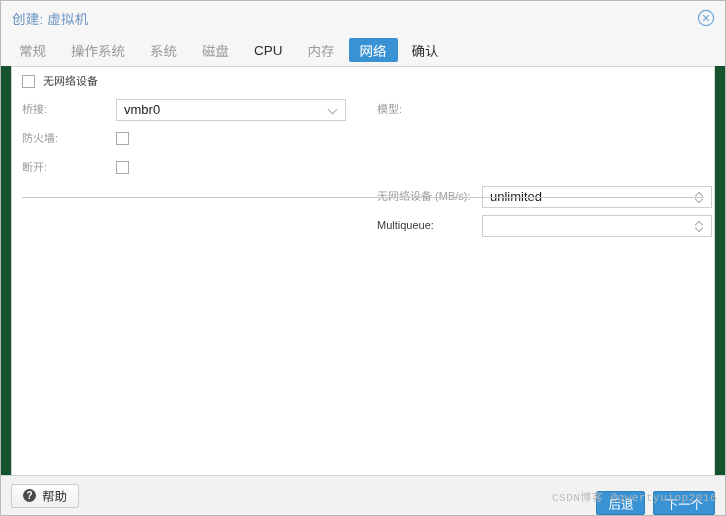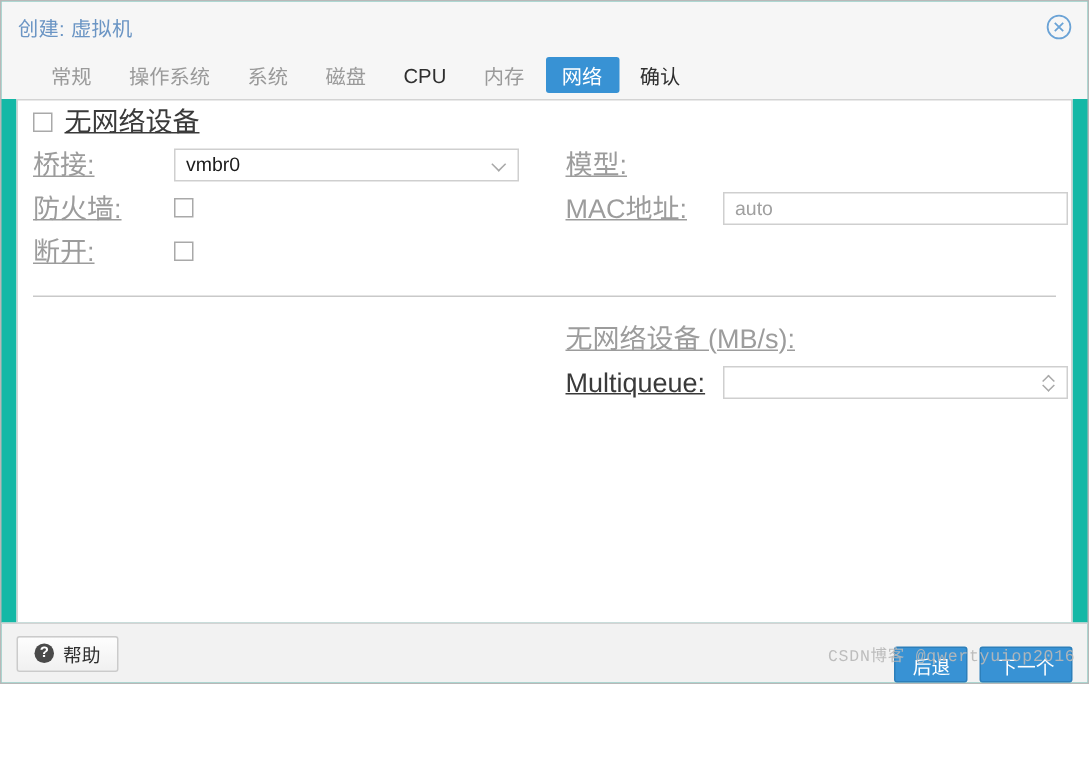--- a/index.html
+++ b/index.html
@@ -16,24 +16,24 @@
     font-size: 12px;
     color: #000000;
     -webkit-font-smoothing: antialiased;
   }
 
   
   .window {
     position: absolute;
     left: 0; top: 0;
     width: 726px;
-    height: 456px;
+    height: 516px;
     box-sizing: border-box;
     border: 1px solid #b8b8b8;
-    background: #14b8a6;
+    background: #14532d;
     display: flex;
     flex-direction: column;
   }
 
   
   .titlebar {
     position: relative;
     height: 33px;
     flex: 0 0 33px;
     background: #f6f6f6;
@@ -57,21 +57,21 @@
   }
   .close-btn svg { display: block; }
 
   
   .tabbar {
     height: 32px;
     flex: 0 0 32px;
     background: #f6f6f6;
     display: flex;
     align-items: stretch;
-    padding-left: 22px;
+    padding-left: 7px;
     box-sizing: border-box;
   }
   .tab {
     display: flex;
     align-items: center;
     justify-content: center;
     padding: 0 11px;
     margin-right: 3px;
     font-size: 13.5px;
     color: #9a9a9a;
@@ -114,24 +114,23 @@
   .col-right { position: absolute; left: 360px; top: 0; width: 347px; }
 
   .row {
     position: relative;
     height: 29px;
     display: flex;
     align-items: center;
   }
   .lbl {
     color: #9c9c9c;
-    font-size: 18px;
+    font-size: 11px;
     white-space: nowrap;
     line-height: 1;
-    text-decoration: underline;
   }
   .lbl.dark { color: #3a3a3a; }
 
   .col-left .lbl  { width: 104px; padding-left: 10px; box-sizing: border-box; }
   .col-right .lbl { width: 110px; padding-left: 5px; box-sizing: border-box; text-align: left; }
 
   
   .field {
     position: relative;
     box-sizing: border-box;
@@ -337,31 +336,31 @@
       </div>
 
       <div class="col-right">
 
         <div class="row" style="height:28px;"></div>
 
         <div class="row">
           <span class="lbl">模型:</span>
         </div>
 
-        <div class="row">
-          <span class="lbl">MAC地址:</span>
-          <div class="field w230 placeholder">
-            <span>auto</span>
-          </div>
-        </div>
 
         <div class="row"></div>
 
         <div class="row" style="margin-top:29px;">
           <span class="lbl">无网络设备 (MB/s):</span>
+          <div class="field w230">
+            <span>unlimited</span>
+            <span class="trig">
+                  <i class="spin"></i>
+                </span>
+          </div>
         </div>
 
         <div class="row">
           <span class="lbl dark">Multiqueue:</span>
           <div class="field w230 placeholder">
             <span></span>
             <span class="trig">
                   <i class="spin"></i>
                 </span>
           </div>

